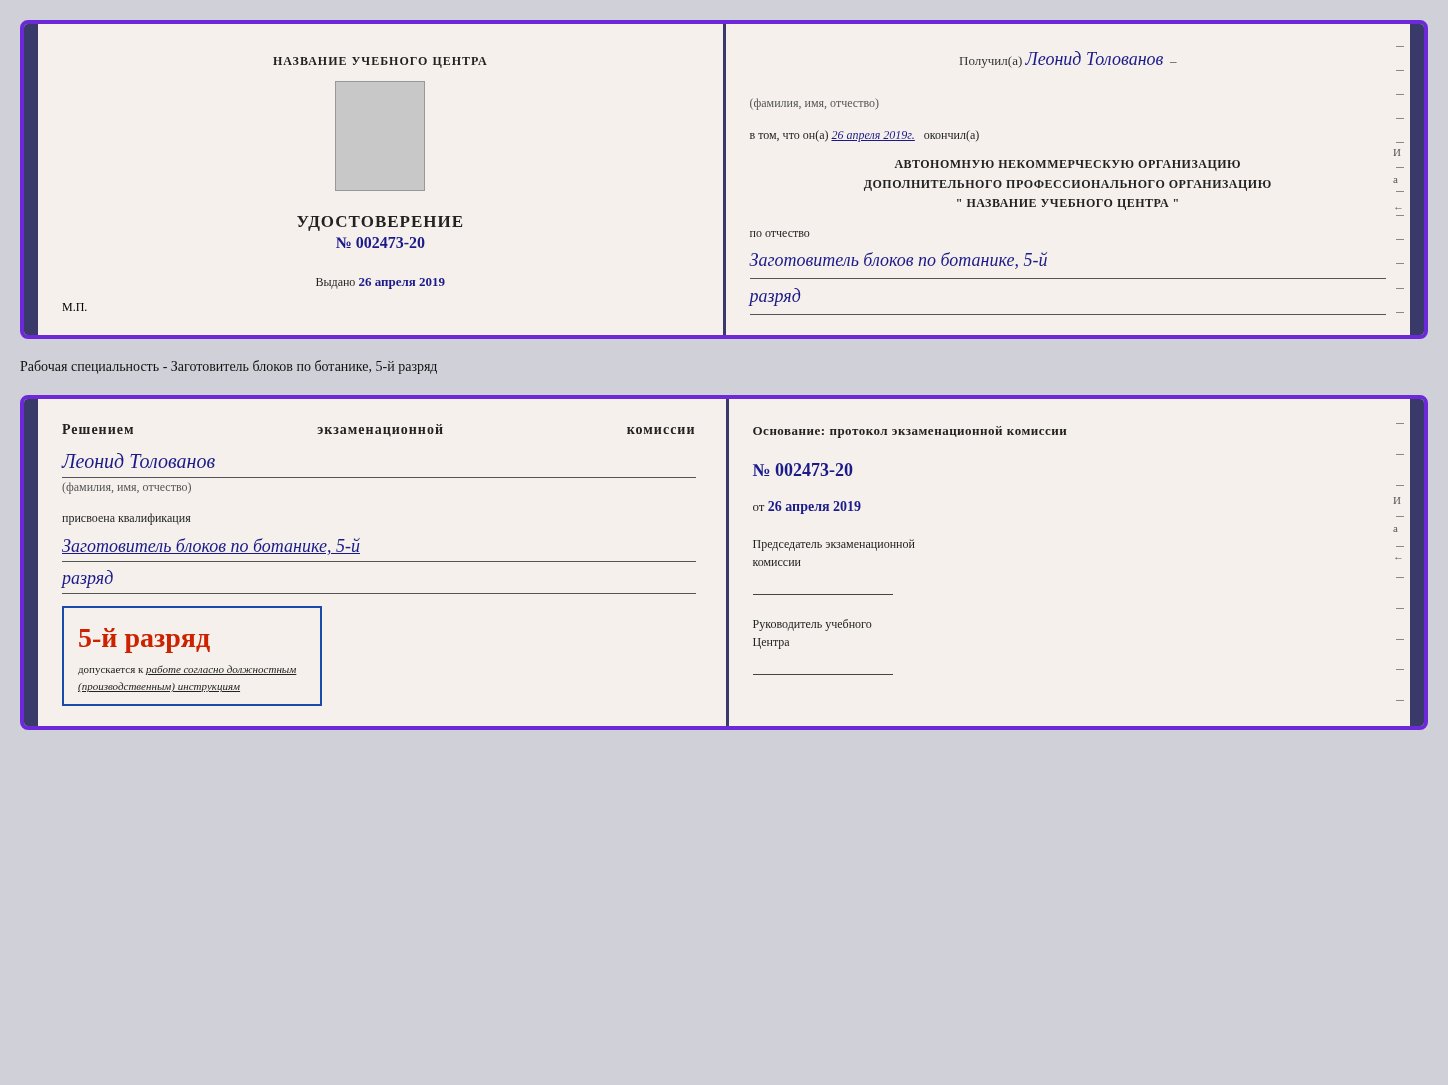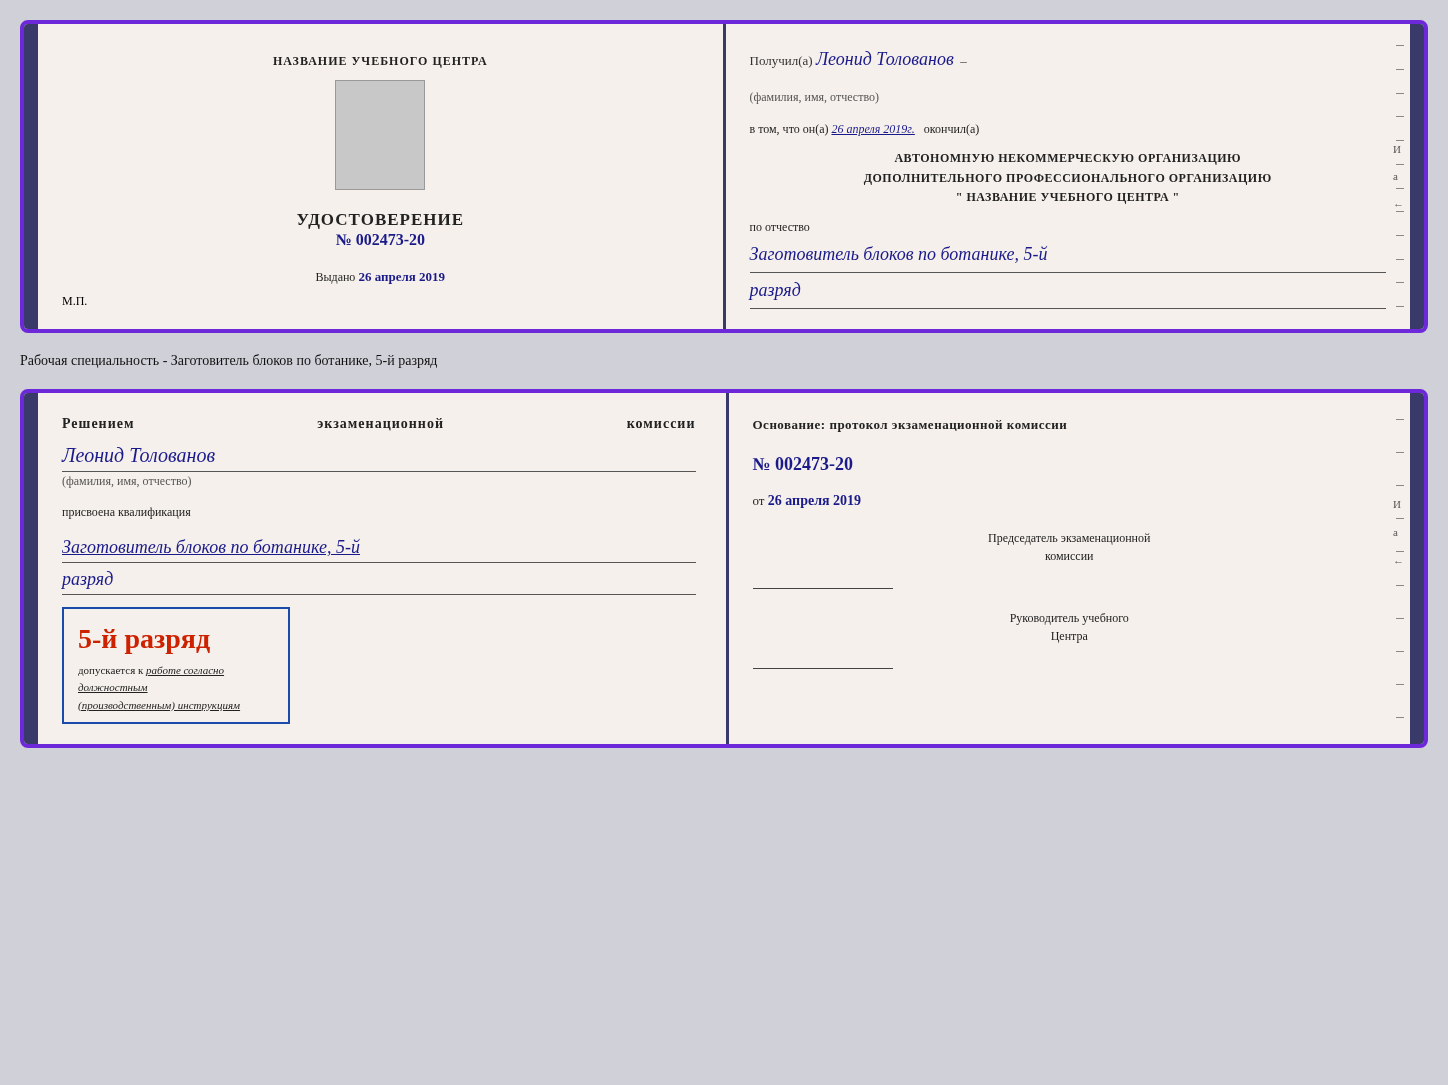--- a/index.html
+++ b/index.html
@@ -103,21 +103,22 @@
     
     .doc1-right {
       font-size: 12px;
       color: #222;
       line-height: 1.7;
     }
 
     .recipient-line {
       font-size: 13px;
       color: #333;
-      margin-bottom: 12px;
+      margin-bottom: 18px;
+      text-align: center;
     }
 
     .recipient-name {
       font-size: 18px;
       color: #1a1a8a;
       font-family: 'Georgia', serif;
       font-style: italic;
     }
 
     .fio-label {
@@ -219,21 +220,21 @@
       font-size: 20px;
       color: #1a1a8a;
       font-family: 'Georgia', serif;
       font-style: italic;
       display: block;
       border-bottom: 1px solid #555;
     }
 
     .assigned-text {
       font-size: 12px;
-      margin: 8px 0 11px 0;
+      margin: 8px 0 4px 0;
     }
 
     .profession-large {
       font-size: 18px;
       color: #1a1a8a;
       font-family: 'Georgia', serif;
       font-style: italic;
       display: block;
       border-bottom: 1px solid #555;
       text-decoration: underline;
@@ -247,21 +248,21 @@
       font-style: italic;
       display: block;
       border-bottom: 1px solid #555;
       margin-bottom: 12px;
     }
 
     .badge-box {
       border: 2px solid #1a4aaa;
       padding: 8px 14px;
       display: inline-block;
-      width: 228px;
+      width: 260px;
     }
 
     .badge-number {
       font-size: 28px;
       font-weight: bold;
       color: #cc2200;
       font-family: 'Times New Roman', serif;
     }
 
     .dopuskaetsya-text {
@@ -302,21 +303,20 @@
     .from-date-val {
       font-size: 14px;
       color: #1a1a8a;
       font-weight: bold;
     }
 
     .chairman-label, .director-label {
       font-size: 12px;
       line-height: 1.5;
       margin-top: 12px;
-      text-align: center;
     }
 
     .sign-line {
       border-bottom: 1px solid #444;
       width: 140px;
       height: 20px;
       display: block;
       margin-top: 4px;
     }
 

